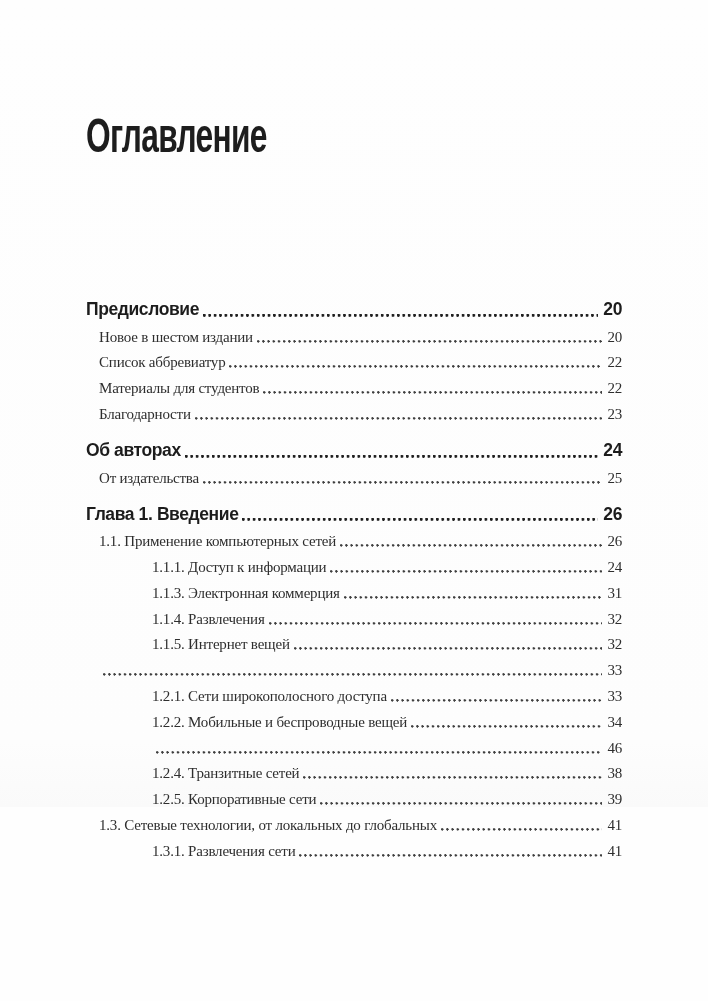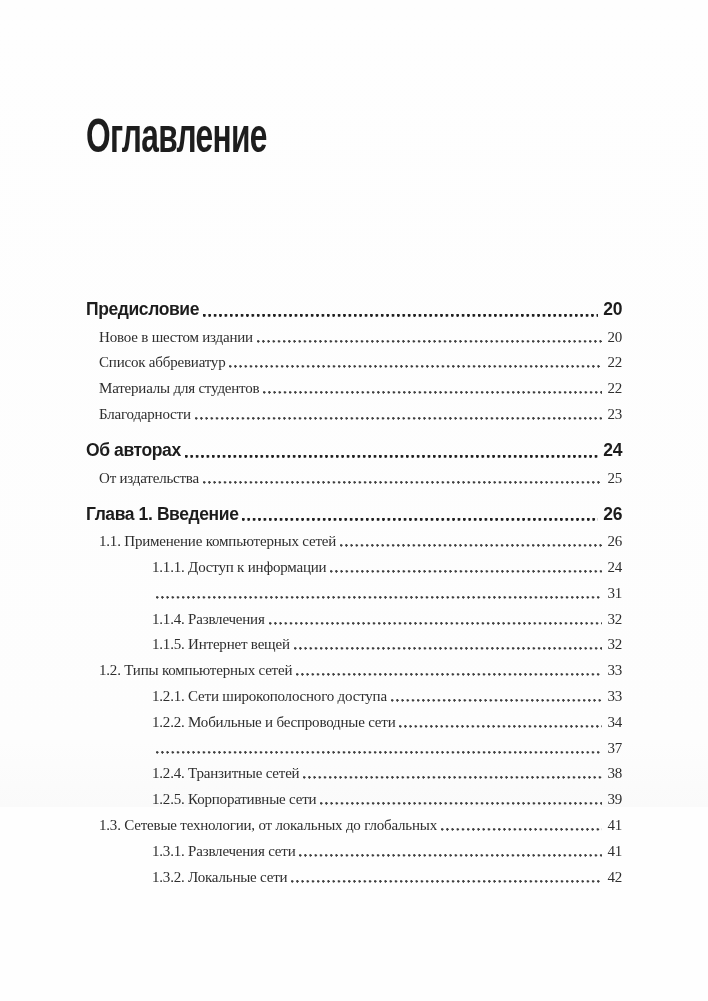--- a/index.html
+++ b/index.html
@@ -126,51 +126,51 @@
         <span class="label">1.1. Применение компьютерных сетей</span>
         <span class="dots"></span>
         <span class="pagenum">26</span>
       </div>
       <div class="row lvl2">
         <span class="label">1.1.1. Доступ к информации</span>
         <span class="dots"></span>
         <span class="pagenum">24</span>
       </div>
       <div class="row lvl2">
+        <span class="label">1.1.3. Электронная коммерция</span>
         <span class="dots"></span>
         <span class="pagenum">31</span>
       </div>
       <div class="row lvl2">
         <span class="label">1.1.4. Развлечения</span>
         <span class="dots"></span>
         <span class="pagenum">32</span>
       </div>
       <div class="row lvl2">
         <span class="label">1.1.5. Интернет вещей</span>
         <span class="dots"></span>
         <span class="pagenum">32</span>
       </div>
       <div class="row lvl1">
-        <span class="label">1.2. Типы компьютерных сетей</span>
         <span class="dots"></span>
         <span class="pagenum">33</span>
       </div>
       <div class="row lvl2">
         <span class="label">1.2.1. Сети широкополосного доступа</span>
         <span class="dots"></span>
         <span class="pagenum">33</span>
       </div>
       <div class="row lvl2">
-        <span class="label">1.2.2. Мобильные и беспроводные сети</span>
+        <span class="label">1.2.2. Мобильные и беспроводные вещей</span>
         <span class="dots"></span>
         <span class="pagenum">34</span>
       </div>
       <div class="row lvl2">
         <span class="dots"></span>
-        <span class="pagenum">37</span>
+        <span class="pagenum">46</span>
       </div>
       <div class="row lvl2">
         <span class="label">1.2.4. Транзитные сетей</span>
         <span class="dots"></span>
         <span class="pagenum">38</span>
       </div>
       <div class="row lvl2">
         <span class="label">1.2.5. Корпоративные сети</span>
         <span class="dots"></span>
         <span class="pagenum">39</span>
@@ -178,19 +178,14 @@
       <div class="row lvl1">
         <span class="label">1.3. Сетевые технологии, от локальных до глобальных</span>
         <span class="dots"></span>
         <span class="pagenum">41</span>
       </div>
       <div class="row lvl2">
         <span class="label">1.3.1. Развлечения сети</span>
         <span class="dots"></span>
         <span class="pagenum">41</span>
       </div>
-      <div class="row lvl2">
-        <span class="label">1.3.2. Локальные сети</span>
-        <span class="dots"></span>
-        <span class="pagenum">42</span>
-      </div>
     </div>
 </div>
 
 </body></html>

